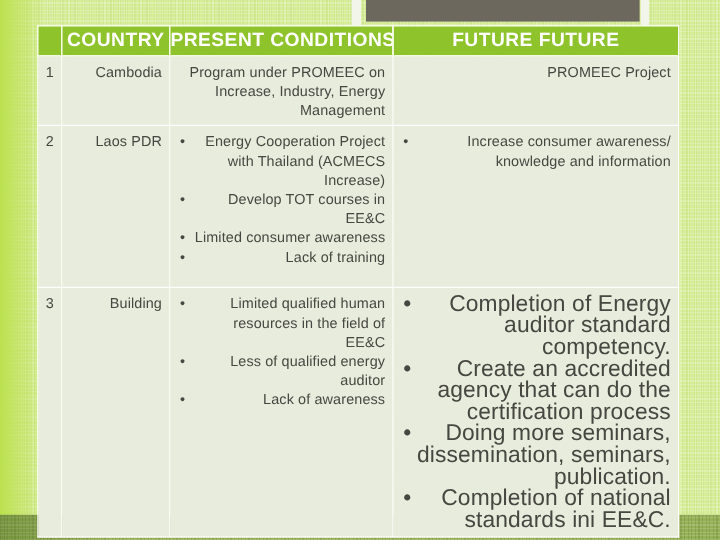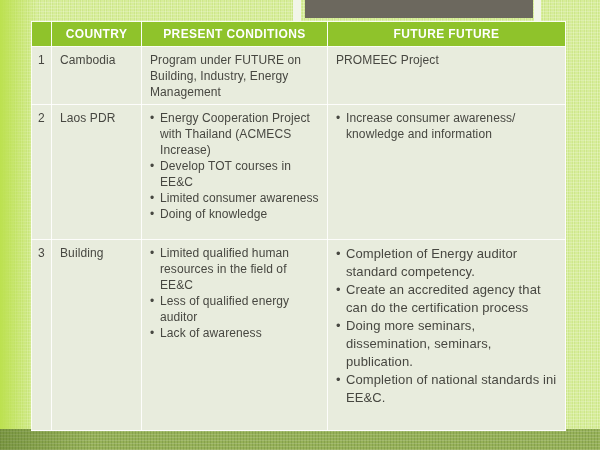--- a/index.html
+++ b/index.html
@@ -39,38 +39,38 @@
   table.grid{
     position:absolute;left:31px;top:21px;width:534px;
     border-collapse:collapse;table-layout:fixed;
   }
   .grid col.c-num{width:20px;}
   .grid col.c-country{width:90px;}
   .grid col.c-present{width:186px;}
   .grid col.c-future{width:238px;}
   .grid th,.grid td{
     border:1px solid rgba(255,255,255,.88);
-    vertical-align:top;box-sizing:border-box;
+    vertical-align:top;box-sizing:border-box;text-align:right;
   }
   .grid th{
     background:var(--header-green,#8fc32b);
-    color:#ffffff;font-size:12px;font-weight:bold;
+    color:#ffffff;font-size:16px;font-weight:bold;
     letter-spacing:.4px;text-align:center;
     height:24px;padding:0;line-height:24px;white-space:nowrap;overflow:hidden;
   }
   .grid td{
     background:var(--cell-bg,#e8ecdd);
     color:var(--text-dark,#474741);
     font-size:12px;line-height:16px;letter-spacing:.1px;
     padding:5px 6px 4px 7px;
   }
   .grid td.num{text-align:center;padding-left:1px;padding-right:1px;}
   .grid td.country{padding-left:8px;}
   tr.row-1{height:58px;} tr.row-2{height:135px;} tr.row-3{height:191px;}
-  tr.row-3 td.future{font-size:13px;line-height:18px;}
+  tr.row-3 td.future{font-size:19px;line-height:18px;}
   .bi{position:relative;padding-left:11px;}
   .bi::before{content:"\2022";position:absolute;left:1px;}
   .tline{padding-left:1px;}
 </style>
 </head>
 <body style="--bg-light: #d7ee97; --bg-edge: #bce14f; --band-green: #96b158; --strip-white: #f2f5e9; --bar-taupe: #6c685e; --header-green: #8fc32b; --cell-bg: #e8ecdd; --text-dark: #474741;">
 
 <div class="texture"></div>
 <div class="left-glow"></div>
 <div class="bottom-band"></div>
@@ -92,34 +92,34 @@
         <th>COUNTRY</th>
         <th>PRESENT CONDITIONS</th>
         <th>FUTURE FUTURE</th>
       </tr>
     </thead>
   <tbody id="tbody">
       <tr class="row-1">
         <td class="num">1</td>
         <td class="country">Cambodia</td>
         <td class="present">
-          <div class="tline">Program under FUTURE on Building, Industry, Energy Management</div>
+          <div class="tline">Program under PROMEEC on Increase, Industry, Energy Management</div>
         </td>
         <td class="future">
           <div class="tline">PROMEEC Project</div>
         </td>
       </tr>
       <tr class="row-2">
         <td class="num">2</td>
         <td class="country">Laos PDR</td>
         <td class="present">
           <div class="bi">Energy Cooperation Project with Thailand (ACMECS Increase)</div>
           <div class="bi">Develop TOT courses in EE&amp;C</div>
           <div class="bi">Limited consumer awareness</div>
-          <div class="bi">Doing of knowledge</div>
+          <div class="bi">Lack of training</div>
         </td>
         <td class="future">
           <div class="bi">Increase consumer awareness/ knowledge and information</div>
         </td>
       </tr>
       <tr class="row-3">
         <td class="num">3</td>
         <td class="country">Building</td>
         <td class="present">
           <div class="bi">Limited qualified human resources in the field of EE&amp;C</div>

